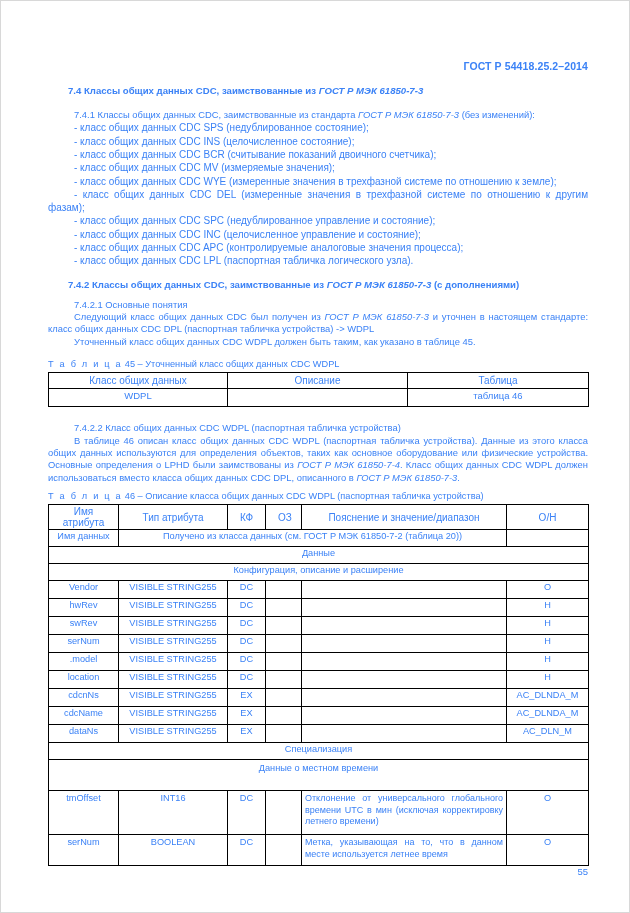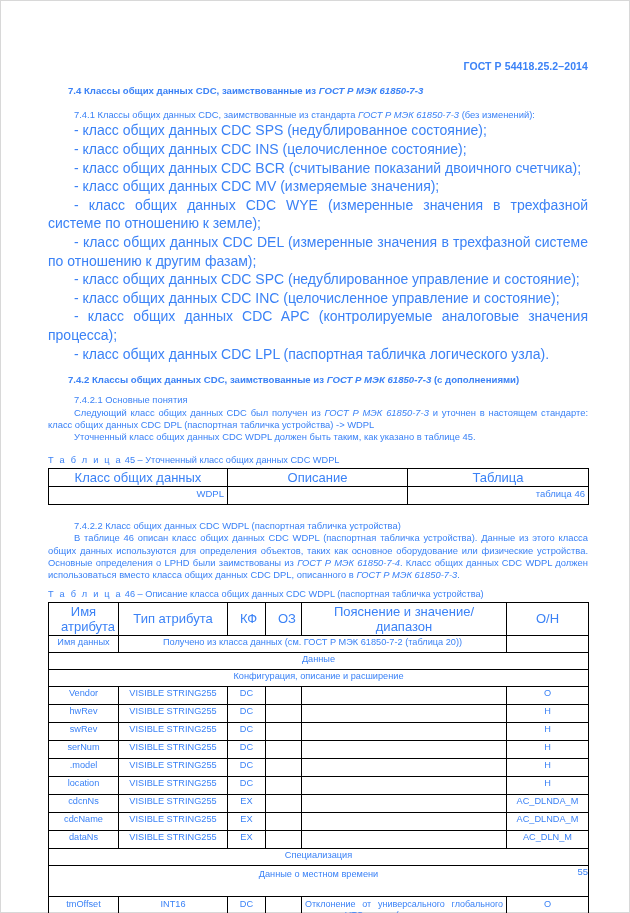--- a/index.html
+++ b/index.html
@@ -61,21 +61,21 @@
     margin: 0;
     text-align: justify;
     text-indent: 26px;
   }
   p.body .it { font-style: italic; }
 
   ul.dash-list {
     list-style: none;
     margin: 0;
     padding: 0;
-    font-size: 14px;
+    font-size: 10px;
     line-height: 1.33;
   }
   ul.dash-list li {
     margin: 0;
     padding: 0;
     text-indent: 26px;
     text-align: justify;
   }
   ul.dash-list li.wrap { text-align: justify; }
 
@@ -101,33 +101,33 @@
     font-size: 9px;
   }
   table.doc-table td,
   table.doc-table th {
     border: 1px solid #000;
     padding: 1px 3px;
     vertical-align: top;
     font-weight: normal;
   }
   table.doc-table th {
-    font-size: 13px;
+    font-size: 10px;
     text-align: center;
     vertical-align: middle;
     height: 13px;
     padding: 1px 12px;
   }
   td.c { text-align: center; }
   .band {
     text-align: center;
     font-size: 9px;
     margin-left: 32px;
   }
-  .t45 td { height: 15px; vertical-align: middle; font-size: 9.5px; text-align: right; }
+  .t45 td { height: 15px; vertical-align: middle; font-size: 9.5px; }
   .t45 th { font-size: 8px; }
 
   .t46 td { height: 14px; vertical-align: middle; font-size: 9.2px; }
   .t46 td.desc {
     vertical-align: top;
     text-align: justify;
     line-height: 1.28;
     font-size: 9px;
     padding-top: 2px;
     margin-top: 40px;

